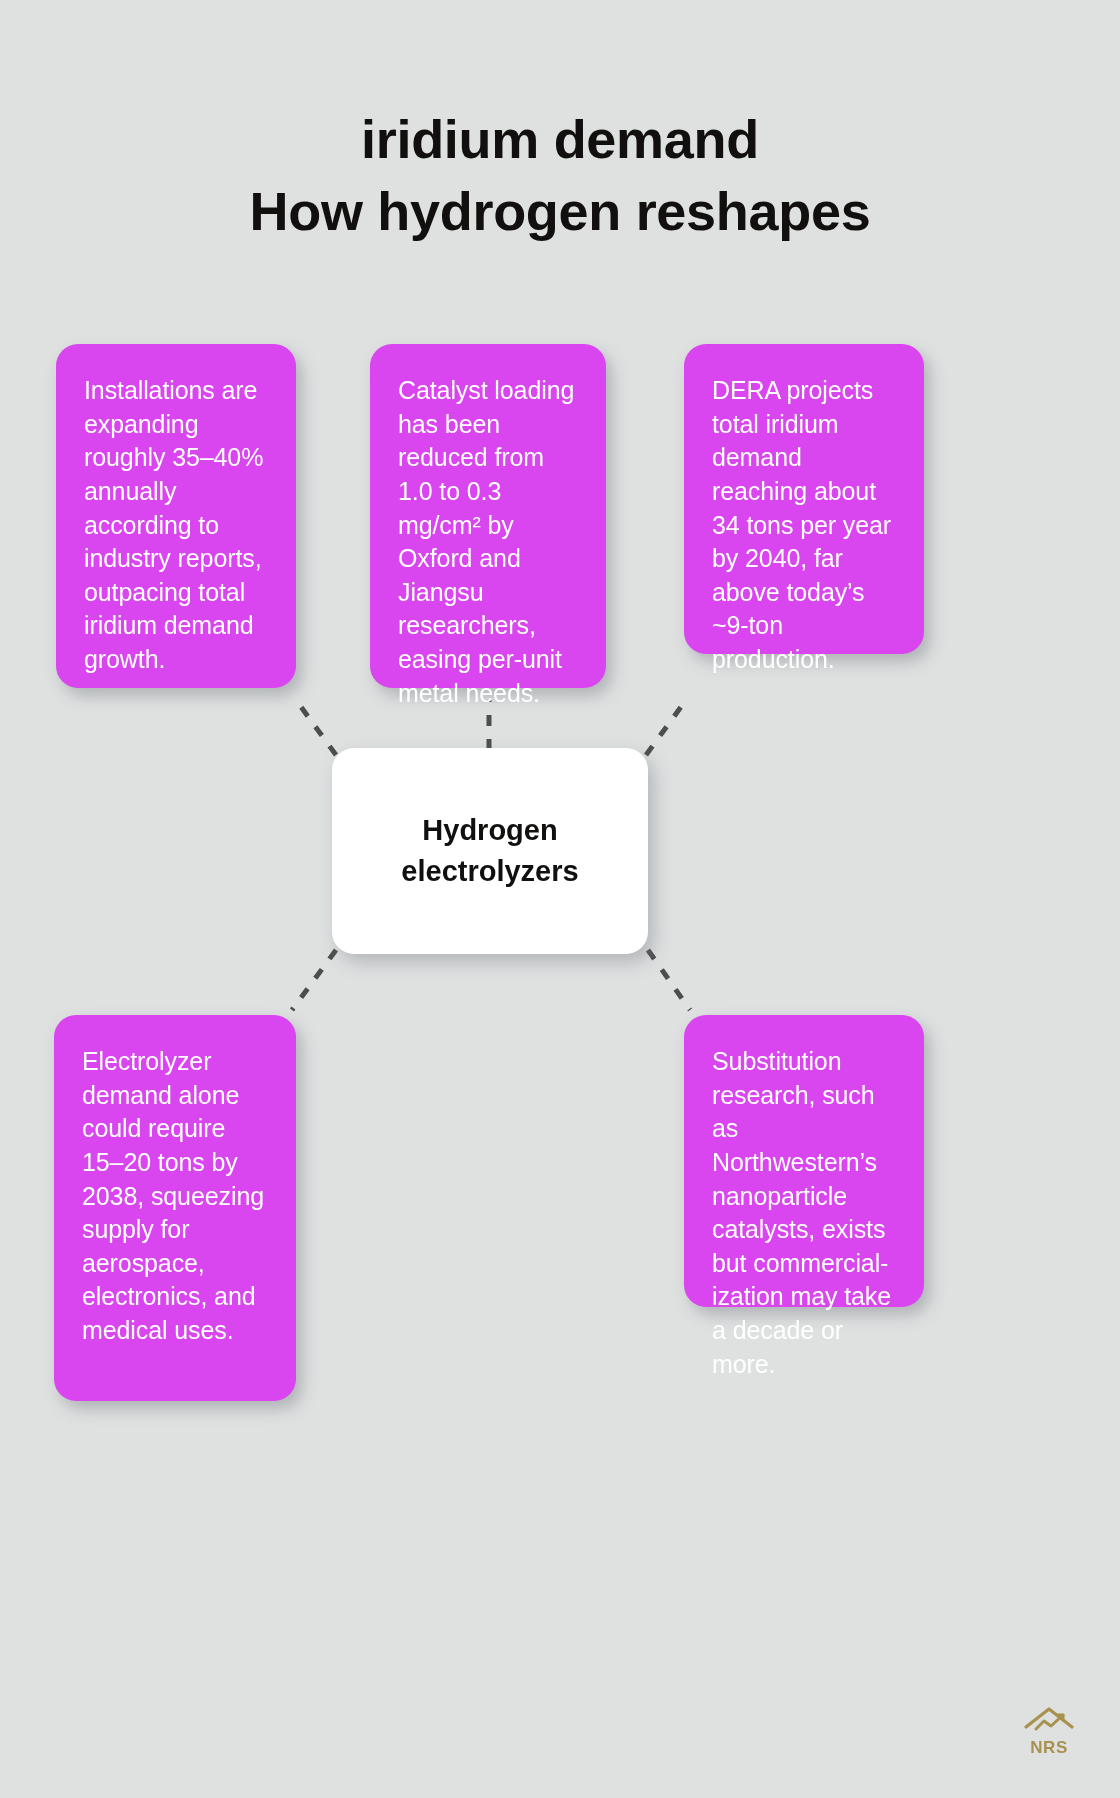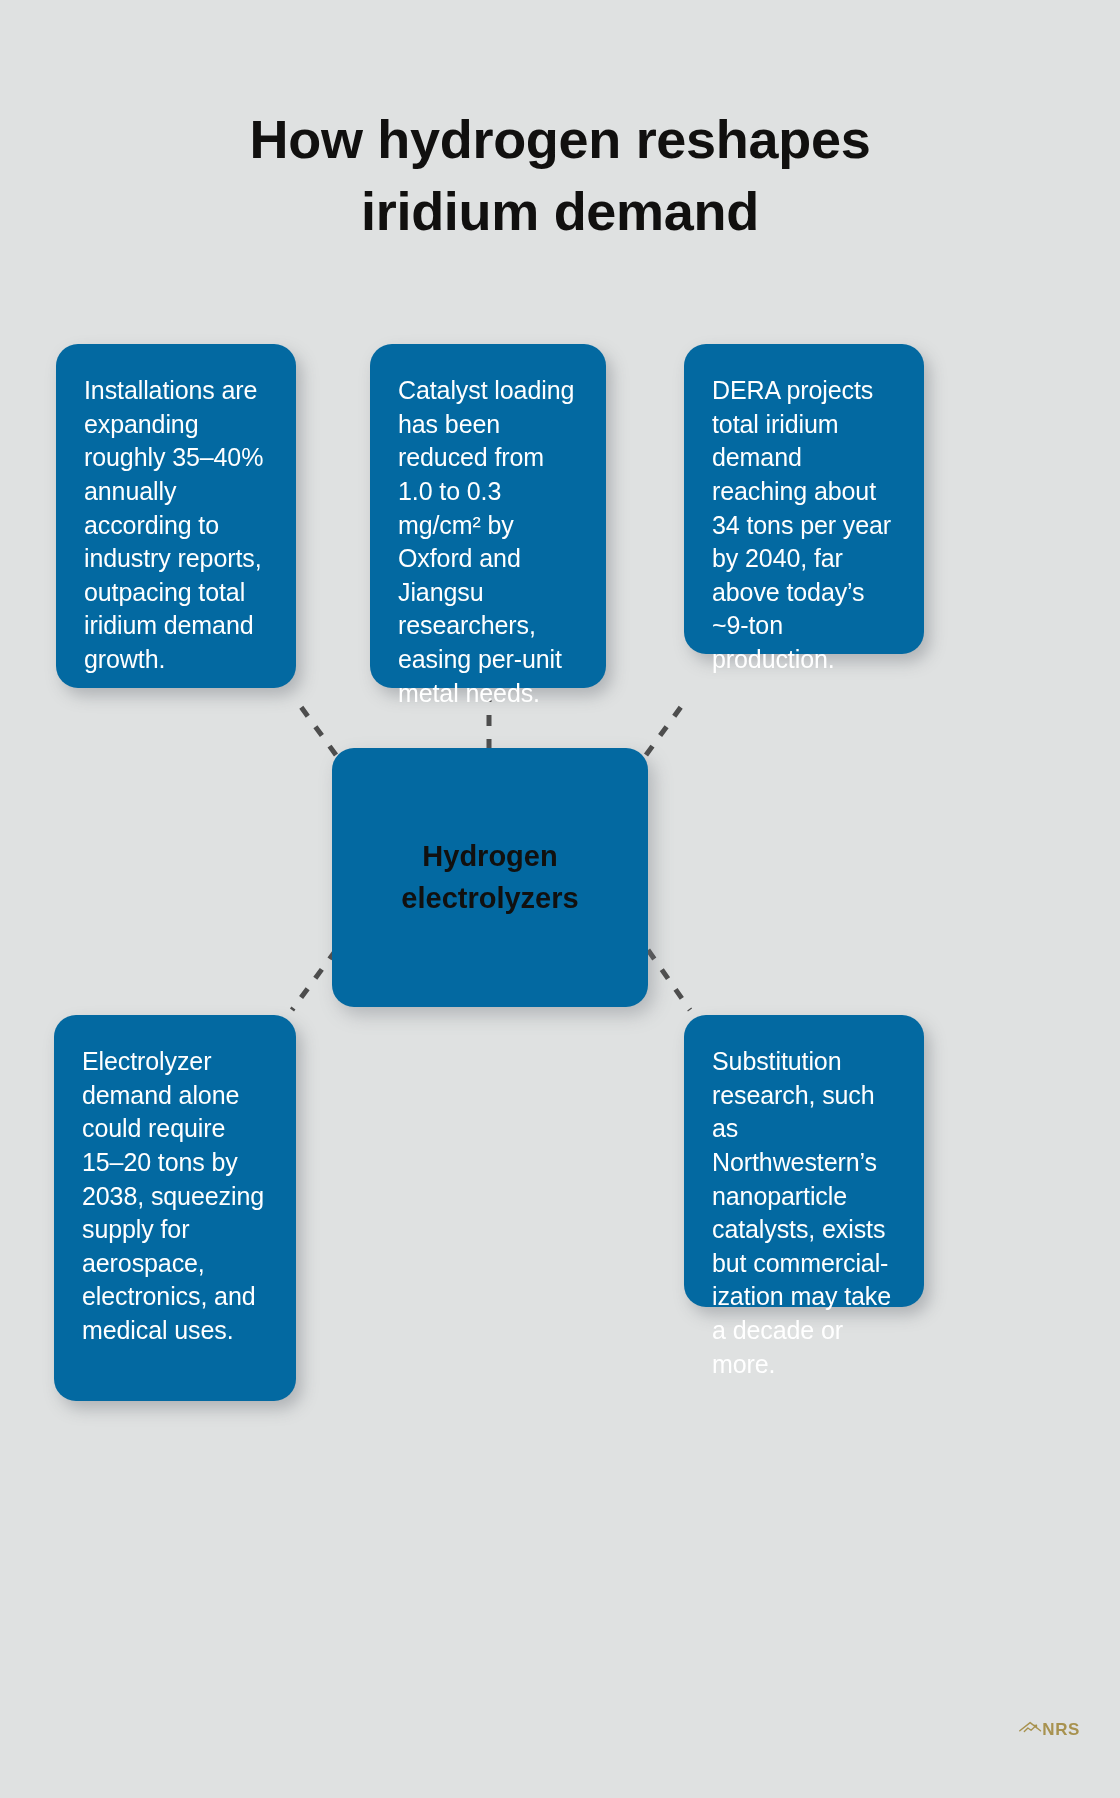--- a/index.html
+++ b/index.html
@@ -38,21 +38,21 @@
     position: absolute;
     top: 0; left: 0;
     width: 1120px;
     height: 1798px;
     pointer-events: none;
   }
 
   
   .card {
     position: absolute;
-    background: #0369a1;
+    background: #d946ef;
     border-radius: 22px;
     color: #ffffff;
     font-size: 25px;
     line-height: 1.345;
     padding: 30px 28px 28px 28px;
     box-shadow: 6px 8px 16px rgba(120,125,130,0.45);
     letter-spacing: -0.1px;
   }
 
   .card-1 { left: 56px;  top: 344px;  width: 240px; height: 344px; }
@@ -60,22 +60,22 @@
   .card-3 { left: 684px; top: 344px;  width: 240px; height: 310px; }
   .card-4 { left: 54px;  top: 1015px; width: 242px; height: 386px; }
   .card-5 { left: 684px; top: 1015px; width: 240px; height: 292px; }
 
   
   .center-node {
     position: absolute;
     left: 332px;
     top: 748px;
     width: 316px;
-    height: 259px;
-    background: #0369a1;
+    height: 206px;
+    background: #ffffff;
     border-radius: 22px;
     box-shadow: 6px 8px 18px rgba(120,125,130,0.42);
     display: flex;
     align-items: center;
     justify-content: center;
     text-align: center;
   }
   .center-label {
     font-size: 29px;
     font-weight: bold;
@@ -85,42 +85,42 @@
   .center-label .line { display: block; }
 
   
   .logo {
     position: absolute;
     right: 40px;
     bottom: 42px;
     width: 62px;
     height: 56px;
     display: flex;
-    flex-direction: row;
+    flex-direction: column;
     align-items: center;
     justify-content: flex-end;
   }
   .logo-mark { width: 54px; height: 32px; display:block; }
   .logo-text {
     font-size: 17px;
     font-weight: bold;
     color: #a8924f;
     letter-spacing: 0.6px;
     line-height: 1;
     margin-top: 2px;
   }
 </style>
 </head>
 <body>
 
 <div class="canvas">
 
   <h1 class="title">
+    <span class="line">iridium demand</span>
     <span class="line">How hydrogen reshapes</span>
-    <span class="line">iridium demand</span>
   </h1>
 
   <svg class="connectors" viewBox="0 0 1120 1798" preserveAspectRatio="none">
     <g stroke="#4d4d4d" stroke-width="5" stroke-dasharray="11 13" stroke-linecap="butt" fill="none">
       <line x1="336" y1="755" x2="296" y2="700"></line>
       <line x1="489" y1="750" x2="489" y2="700"></line>
       <line x1="646" y1="755" x2="686" y2="700"></line>
       <line x1="336" y1="950" x2="292" y2="1010"></line>
       <line x1="648" y1="950" x2="690" y2="1010"></line>
     </g>

